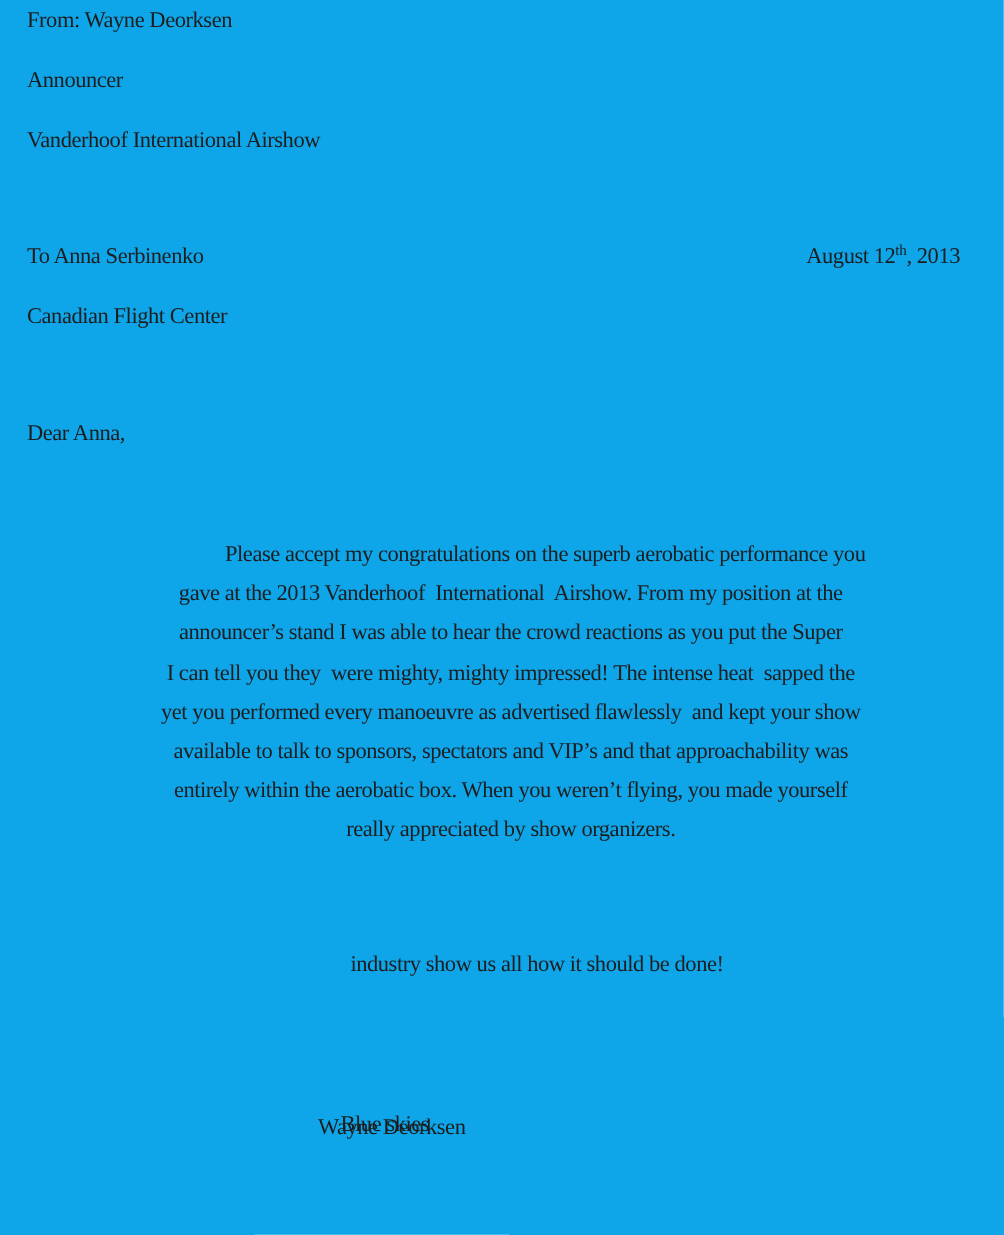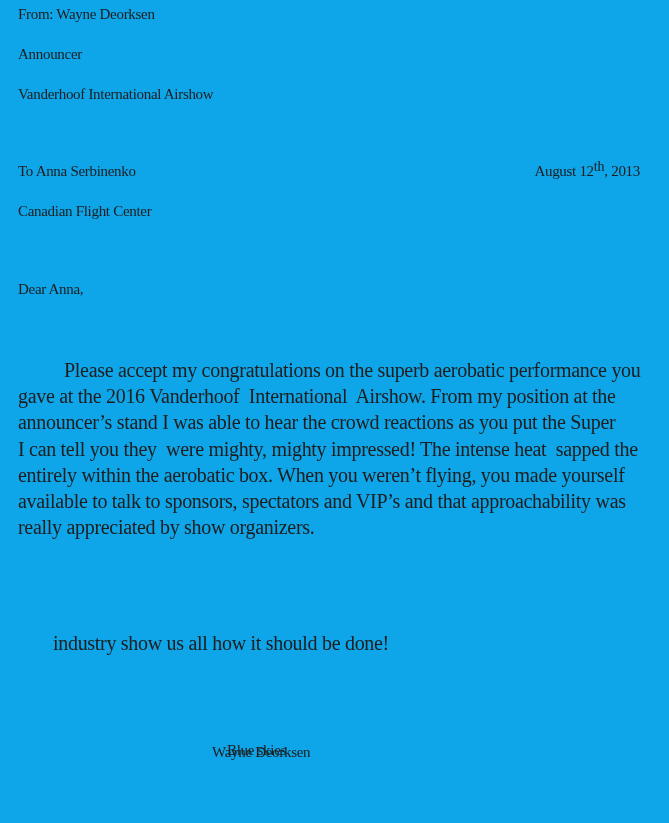--- a/index.html
+++ b/index.html
@@ -23,33 +23,34 @@
     left: 18px;
     font-size: 15px;
     letter-spacing: -0.3px;
     white-space: pre;
     line-height: 17px;
   }
   .para {
     position: absolute;
     left: 18px;
     right: 6px;
-    font-size: 20px;
+    font-size: 15px;
     letter-spacing: -0.3px;
     line-height: 26.2px;
+    text-align: center;
   }
   .para .pline { white-space: pre; }
   .indent1 .pline:first-child { text-indent: 46px; }
   .indent2 .pline:first-child { text-indent: 35px; }
   .date {
     left: auto;
     right: 29px;
   }
   .date sup {
-    font-size: 14px;
+    font-size: 10px;
     letter-spacing: -0.2px;
     vertical-align: 5px;
     line-height: 0;
   }
 </style>
 </head>
 <body>
 
 <div class="page">
 
@@ -62,25 +63,26 @@
   <div class="t" style="top:163px">To Anna Serbinenko</div>
 
   <div class="t date" style="top:163px"><span>August 12</span><sup>th</sup><span>, 2013</span></div>
 
   <div class="t" style="top:203px">Canadian Flight Center</div>
 
   <div class="t" style="top:281px">Dear Anna,</div>
 
   <div class="para indent1" style="top:357px">
       <div class="pline">Please accept my congratulations on the superb aerobatic performance you</div>
-      <div class="pline">gave at the 2016 Vanderhoof  International  Airshow. From my position at the</div>
+      <div class="pline">gave at the 2013 Vanderhoof  International  Airshow. From my position at the</div>
       <div class="pline">announcer’s stand I was able to hear the crowd reactions as you put the Super</div>
       <div class="pline">I can tell you they  were mighty, mighty impressed! The intense heat  sapped the</div>
+      <div class="pline">yet you performed every manoeuvre as advertised flawlessly  and kept your show</div>
+      <div class="pline">available to talk to sponsors, spectators and VIP’s and that approachability was</div>
       <div class="pline">entirely within the aerobatic box. When you weren’t flying, you made yourself</div>
-      <div class="pline">available to talk to sponsors, spectators and VIP’s and that approachability was</div>
       <div class="pline">really appreciated by show organizers.</div>
     </div>
 
   <div class="para indent2" style="top:630px">
       <div class="pline">industry show us all how it should be done!</div>
     </div>
 
   <div class="t" style="top:742px; left:227px">Blue skies</div>
 
   <div class="t" style="top:744px; left:212px">Wayne Deorksen</div>

